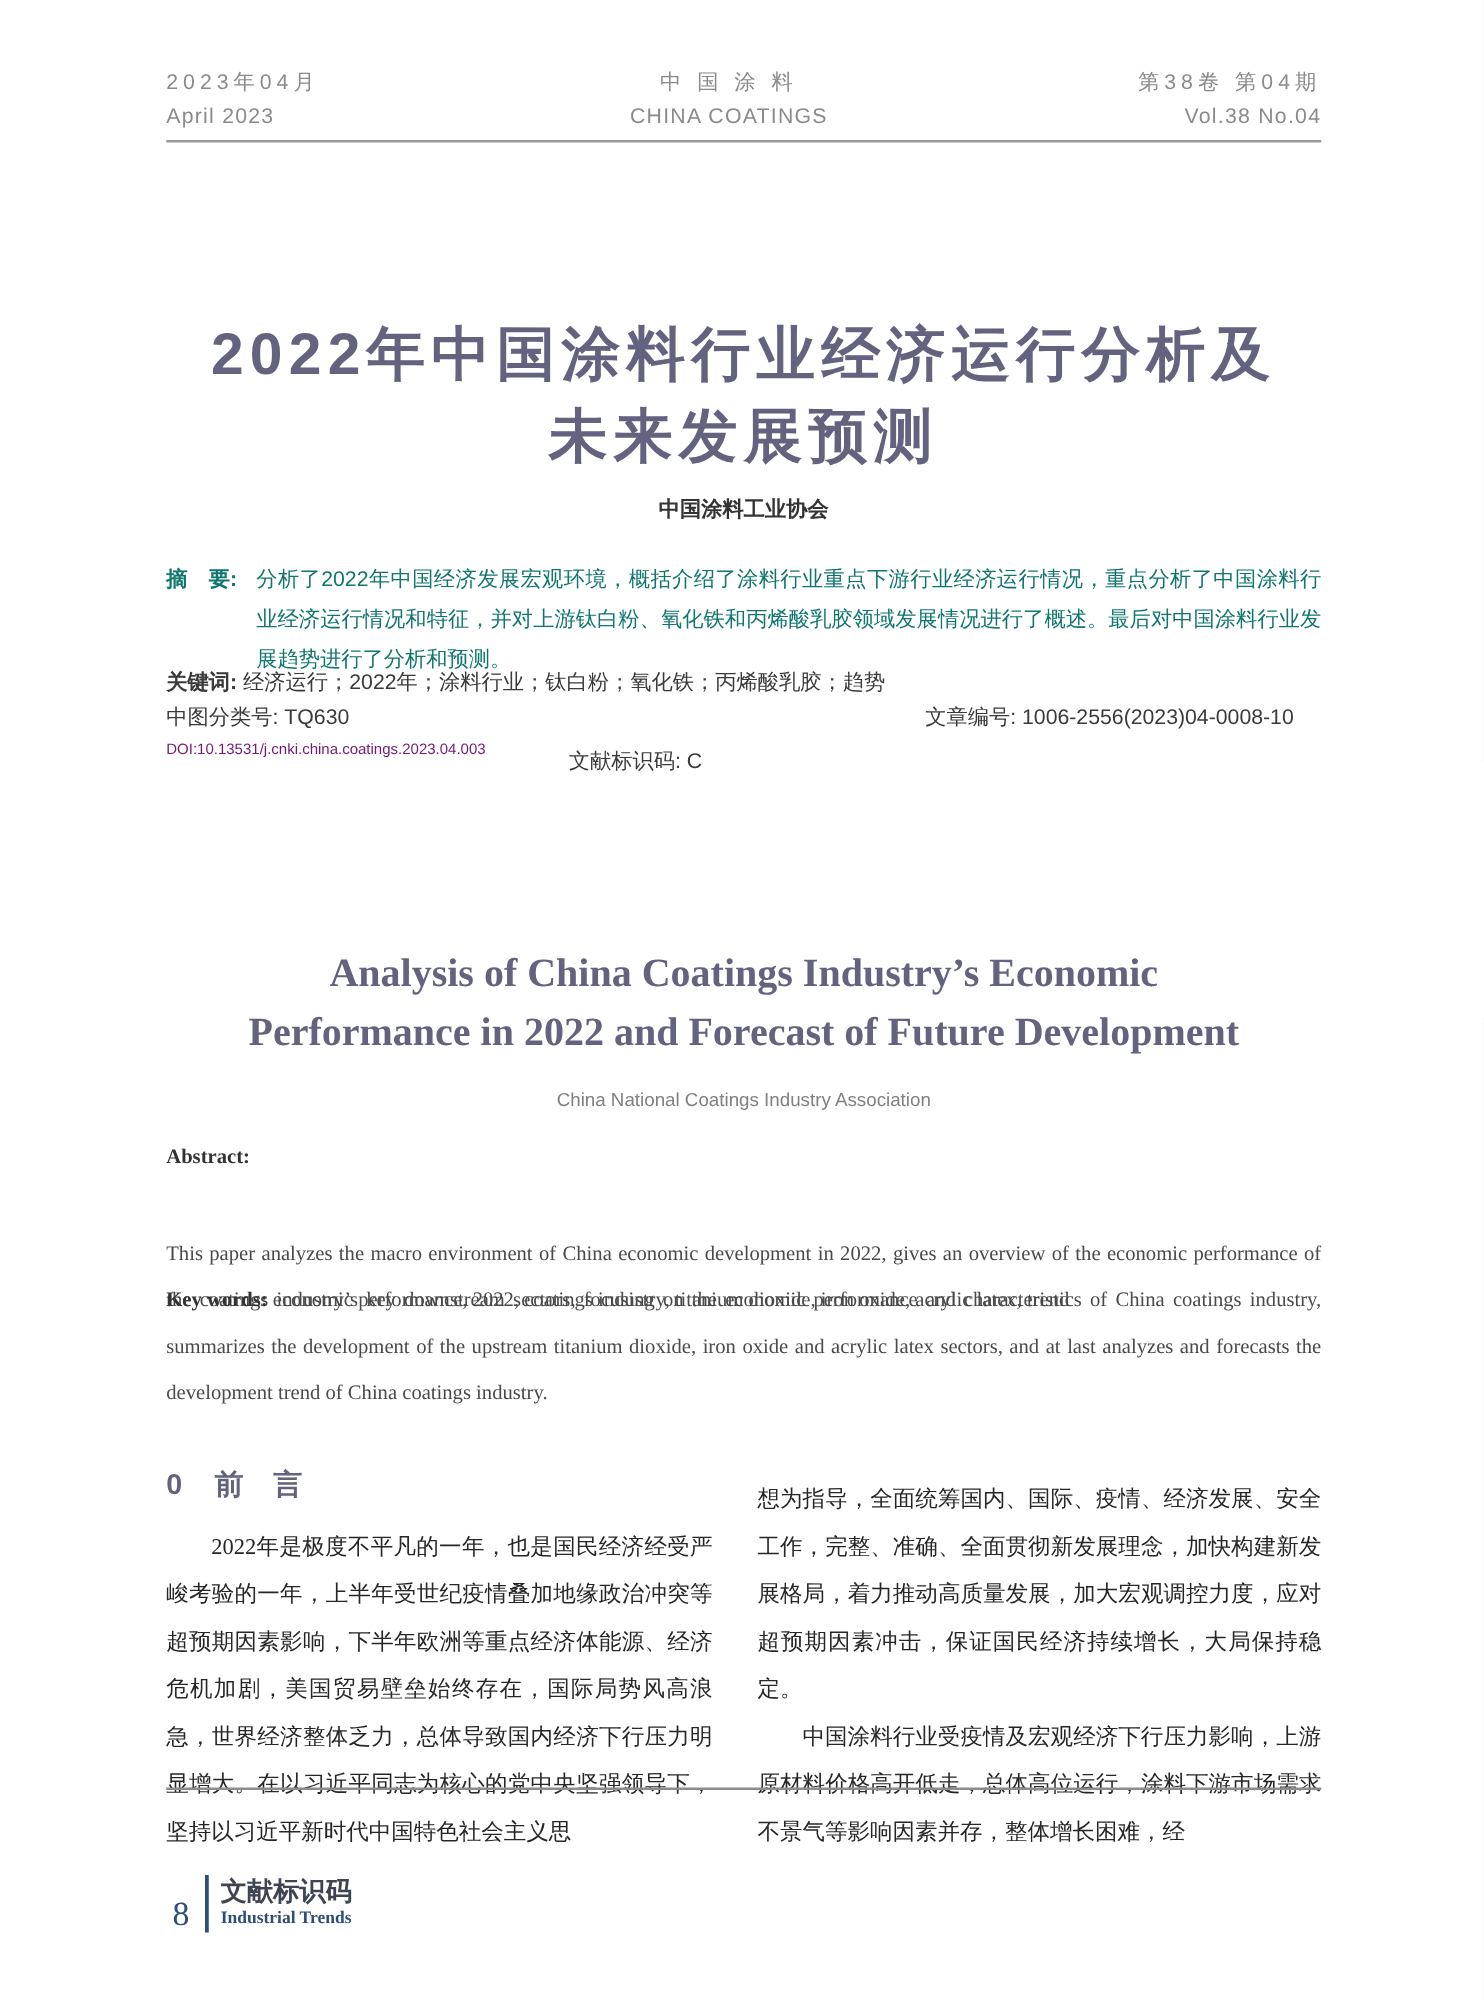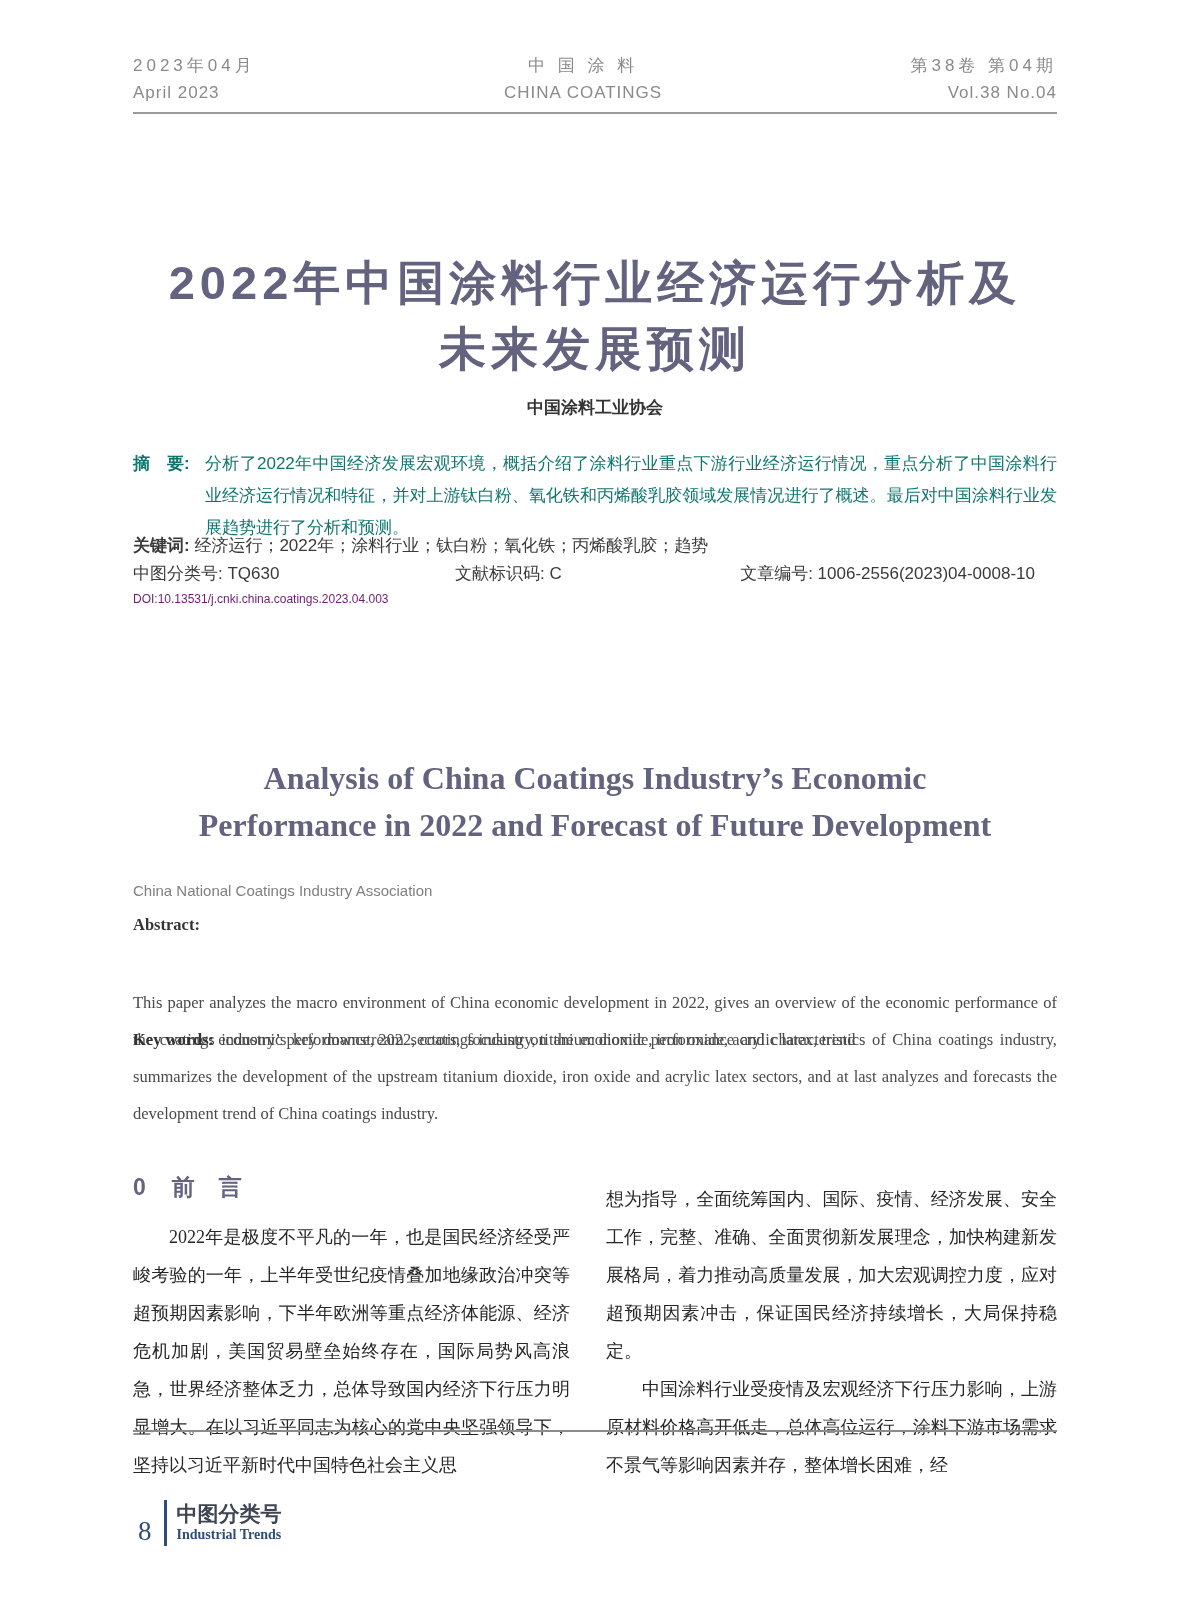--- a/index.html
+++ b/index.html
@@ -29,27 +29,27 @@
   .author-cn{top:396px;text-align:center;font-weight:bold;font-size:17px;color:#333;}
 
   
   .abstract-cn{top:448px;display:flex;font-size:17px;line-height:32px;color:#0f766e;}
   .abstract-cn .label{font-weight:bold;white-space:nowrap;width:72px;flex:0 0 72px;}
   .abstract-cn .text{flex:1;text-align:justify;}
   .keywords-cn{top:534px;font-size:17px;color:#3a3a3a;}
   .keywords-cn .label{font-weight:bold;}
   .class-row{top:562px;font-size:17px;color:#3a3a3a;height:24px;}
   .class-row .clc{position:absolute;left:0;}
-  .class-row .doc-code{position:absolute;left:322px;}
+  .class-row .doc-code{position:absolute;left:322px;margin-top:35px;}
   .class-row .article-id{position:absolute;right:22px;}
   .doi-line{top:592px;font-family:Liberation Sans, sans-serif;font-size:12px;color:#701a75;}
 
   
   .title-en{top:755px;text-align:center;color:#63637f;font-weight:bold;font-size:32px;line-height:47px;font-family:"Liberation Serif","DejaVu Serif",serif;}
-  .author-en{top:872px;text-align:left;font-size:15px;color:#808080;margin-top:10px;}
+  .author-en{top:872px;text-align:center;font-size:15px;color:#808080;}
 
   
   .abstract-en{top:906px;display:flex;font-family:"Liberation Serif","DejaVu Serif",serif;font-size:16.5px;line-height:37px;color:#4a4a4a;flex-direction:column;}
   .abstract-en .label{font-weight:bold;white-space:nowrap;width:78px;flex:0 0 78px;color:#333;}
   .abstract-en .text{flex:1;text-align:justify;}
   .keywords-en{top:1030px;font-family:"Liberation Serif","DejaVu Serif",serif;font-size:16.5px;color:#4a4a4a;}
   .keywords-en .label{font-weight:bold;color:#333;}
 
   
   .section-heading{top:1172px;left:133px;color:#63637f;font-weight:bold;font-size:23px;}
@@ -140,18 +140,18 @@
     <p>想为指导，全面统筹国内、国际、疫情、经济发展、安全工作，完整、准确、全面贯彻新发展理念，加快构建新发展格局，着力推动高质量发展，加大宏观调控力度，应对超预期因素冲击，保证国民经济持续增长，大局保持稳定。</p>
     <p class="indent">中国涂料行业受疫情及宏观经济下行压力影响，上游原材料价格高开低走，总体高位运行，涂料下游市场需求不景气等影响因素并存，整体增长困难，经</p>
   </div>
 
   <div class="abs content-x footnote-rule"></div>
 
   <div class="abs page-footer">
     <div class="pagenum">8</div>
     <div class="vbar"></div>
     <div>
-      <div class="col-name-cn">中图分类号</div>
+      <div class="col-name-cn">文献标识码</div>
       <div class="col-name-en">Industrial Trends</div>
     </div>
   </div>
 
 </div>
 
 </body></html>

